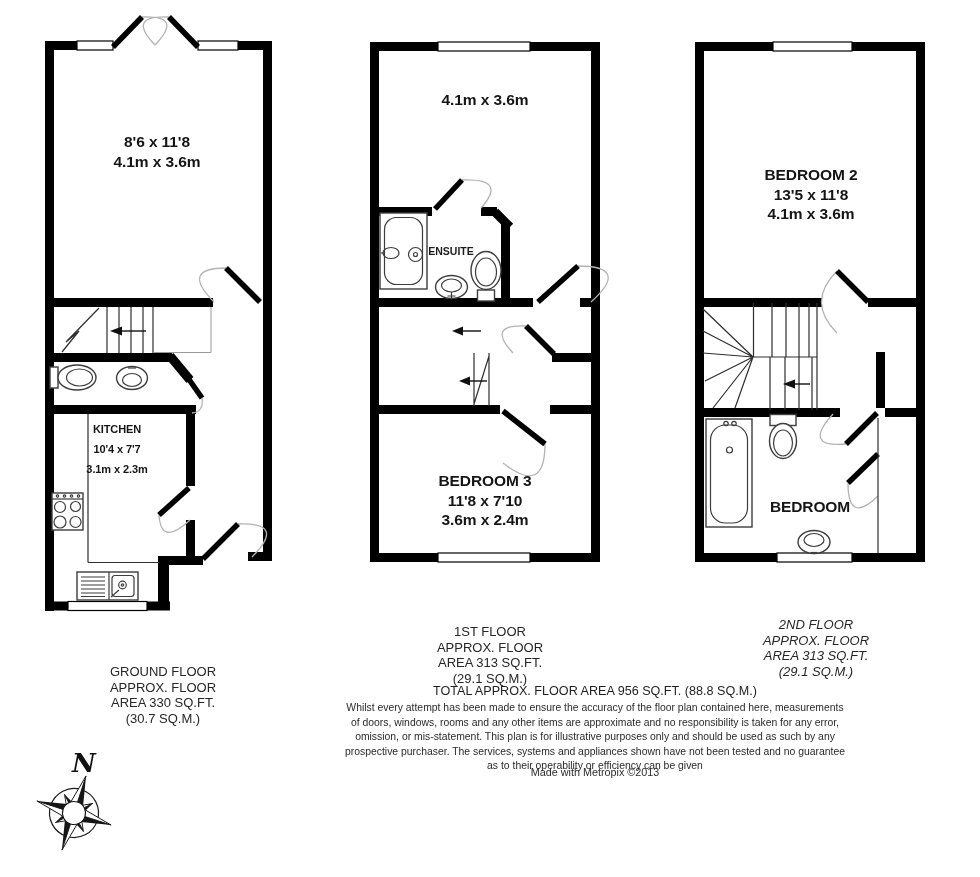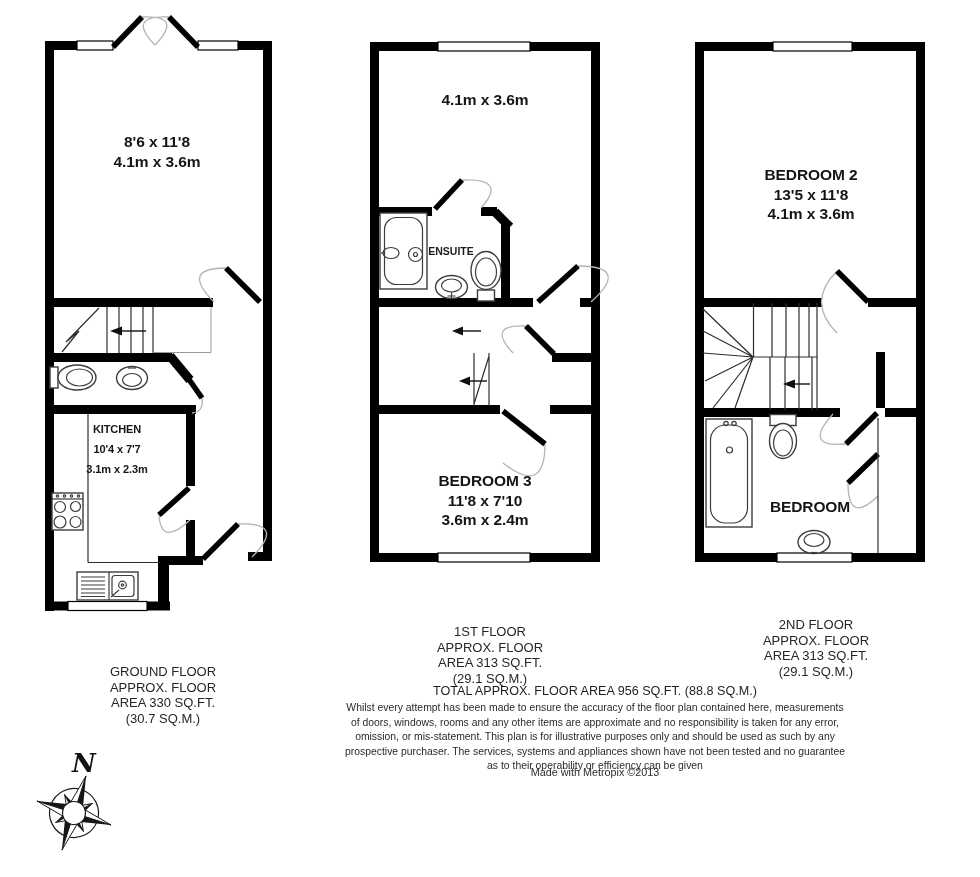--- a/index.html
+++ b/index.html
@@ -324,21 +324,21 @@
     <div>(30.7 SQ.M.)</div>
   </div>
 
   <div class="caption" style="left:390px;top:624px;width:200px;">
     <div>1ST FLOOR</div>
     <div>APPROX. FLOOR</div>
     <div>AREA 313 SQ.FT.</div>
     <div>(29.1 SQ.M.)</div>
   </div>
 
-  <div class="caption" style="left:716px;top:617px;width:200px;">
+  <div class="caption" style="left:716px;top:617px;width:200px;font-style:italic;">
     <div>2ND FLOOR</div>
     <div>APPROX. FLOOR</div>
     <div>AREA 313 SQ.FT.</div>
     <div>(29.1 SQ.M.)</div>
   </div>
 
   <div class="total-line" style="left:195px;top:684px;width:800px;">TOTAL APPROX. FLOOR AREA 956 SQ.FT. (88.8 SQ.M.)</div>
 
   <div class="disclaimer" style="left:195px;top:701px;width:800px;">
     <div>Whilst every attempt has been made to ensure the accuracy of the floor plan contained here, measurements</div>

